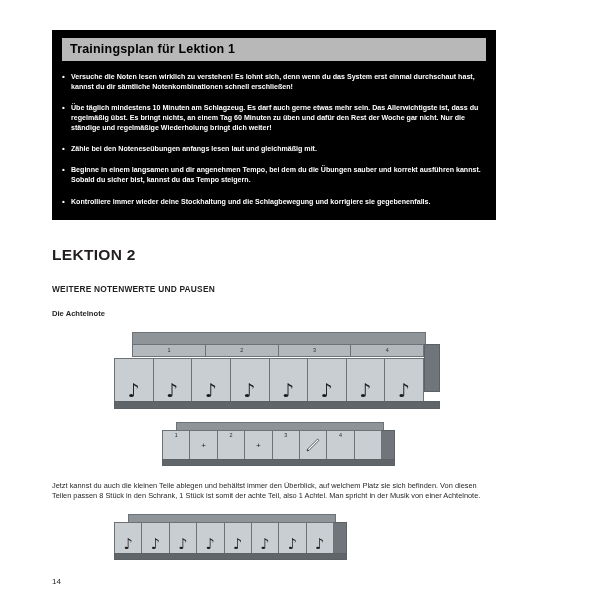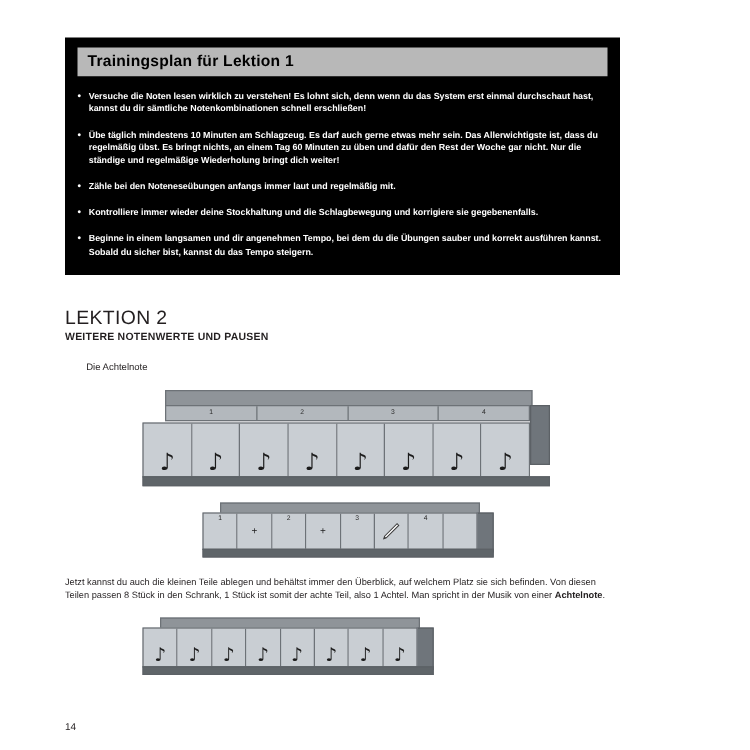--- a/index.html
+++ b/index.html
@@ -50,42 +50,41 @@
     content:"•";
     position:absolute;
     left:0;top:-1px;
     font-size:8px;
   }
 
   
   .lesson-head{
     margin-top:26px;
     font-size:15.5px;
-    font-weight:normal;
+    font-weight:bold;
     letter-spacing:.3px;
   }
   .lesson-sub{
-    margin-top:0;
+    margin-top:20px;
     font-size:8.4px;
     font-weight:bold;
     letter-spacing:.2px;
   }
   .sec-head{
     margin-top:15px;
     font-size:7.6px;
-    font-weight:normal;
-    margin-left:17px;
+    font-weight:bold;
   }
   p.body{
     margin:4px 0 0 0;
     font-size:7.4px;
     line-height:1.45;
   }
   p.body.gap{margin-top:13px;}
-  .bold{font-weight:bold;}
+  .bold{font-weight:normal;}
 
   
   .fig{position:relative;margin:0 auto;}
   .fig1{width:332px;height:78px;margin-top:14px;margin-left:62px;}
   .fig2{width:232px;height:46px;margin-top:12px;margin-left:110px;}
   .fig3{width:232px;height:46px;margin-top:12px;margin-left:62px;}
 
   
   .slab-top{
     position:absolute;
@@ -176,23 +175,23 @@
 </head>
 <body>
 
 <div class="page">
 
   <div class="train-box">
     <div class="train-title">Trainingsplan für Lektion 1</div>
     <ul class="train-list">
       <li>Versuche die Noten lesen wirklich zu verstehen! Es lohnt sich, denn wenn du das System erst einmal durchschaut hast, kannst du dir sämtliche Notenkombinationen schnell erschließen!</li>
       <li>Übe täglich mindestens 10 Minuten am Schlagzeug. Es darf auch gerne etwas mehr sein. Das Allerwichtigste ist, dass du regelmäßig übst. Es bringt nichts, an einem Tag 60 Minuten zu üben und dafür den Rest der Woche gar nicht. Nur die ständige und regelmäßige Wiederholung bringt dich weiter!</li>
-      <li>Zähle bei den Noteneseübungen anfangs immer laut und regelmäßig mit.</li>
+      <li>Zähle bei den Noteneseübungen anfangs lesen laut und gleichmäßig mit.</li>
+      <li>Beginne in einem langsamen und dir angenehmen Tempo, bei dem du die Übungen sauber und korrekt ausführen kannst. Sobald du sicher bist, kannst du das Tempo steigern.</li>
       <li>Kontrolliere immer wieder deine Stockhaltung und die Schlagbewegung und korrigiere sie gegebenenfalls.</li>
-      <li>Beginne in einem langsamen und dir angenehmen Tempo, bei dem du die Übungen sauber und korrekt ausführen kannst. Sobald du sicher bist, kannst du das Tempo steigern.</li>
     </ul>
   </div>
 
   <div class="lesson-head">LEKTION 2</div>
   <div class="lesson-sub">WEITERE NOTENWERTE UND PAUSEN</div>
 
   <div class="sec-head">Die Achtelnote</div>
 
   <div class="fig fig1">
 

